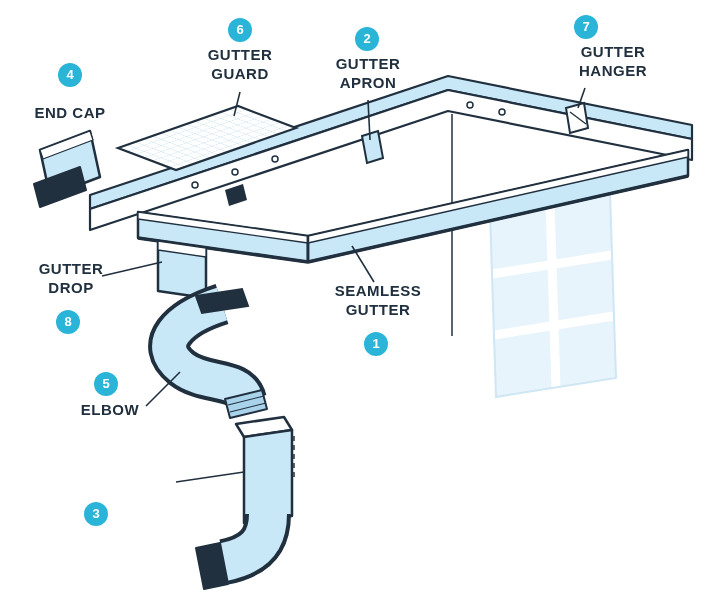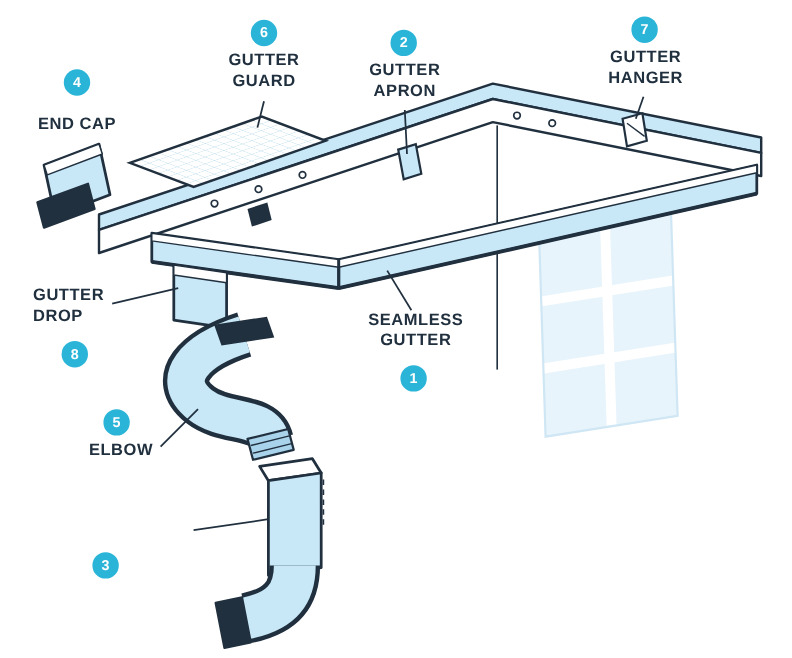--- a/index.html
+++ b/index.html
@@ -14,21 +14,21 @@
   .stage{
     position:relative;width:720px;height:598px;background:#fff;overflow:hidden;
     font-family:"Liberation Sans",sans-serif;
   }
   .lbl{
     position:absolute;
     font-weight:bold;font-size:15px;line-height:1.25;
     letter-spacing:.5px;color:var(--ink);
     text-align:center;text-transform:uppercase;
   }
-  .lbl.left{text-align:left;}
+  .lbl.left{text-align:center;}
   .badge{
     position:absolute;width:24px;height:24px;border-radius:50%;
     background:var(--accent);color:#fff;
     font-weight:bold;font-size:13px;line-height:24px;text-align:center;
   }
   svg{position:absolute;left:0;top:0;}
   .s-ink{stroke:var(--ink);}
   .f-ink{fill:var(--ink);}
   .f-light{fill:var(--lightblue);}
   .f-mid{fill:var(--midblue);}
@@ -145,18 +145,18 @@
   <div class="badge" style="left:355px;top:27px">2</div>
   <div class="badge" style="left:574px;top:15px">7</div>
   <div class="badge" style="left:56px;top:310px">8</div>
   <div class="badge" style="left:364px;top:332px">1</div>
   <div class="badge" style="left:94px;top:372px">5</div>
   <div class="badge" style="left:84px;top:502px">3</div>
 
   <div class="lbl" style="left:10px;top:104px;width:120px">END CAP</div>
   <div class="lbl" style="left:183px;top:46px;width:114px">GUTTER GUARD</div>
   <div class="lbl" style="left:322px;top:55px;width:92px">GUTTER APRON</div>
-  <div class="lbl" style="left:538px;top:43px;width:98px">GUTTER HANGER</div>
+  <div class="lbl" style="left:564px;top:43px;width:98px">GUTTER HANGER</div>
   <div class="lbl left" style="left:30px;top:260px;width:82px">GUTTER DROP</div>
   <div class="lbl" style="left:317px;top:282px;width:122px">SEAMLESS GUTTER</div>
   <div class="lbl" style="left:70px;top:401px;width:80px">ELBOW</div>
 
 </div>
 
 </body></html>

